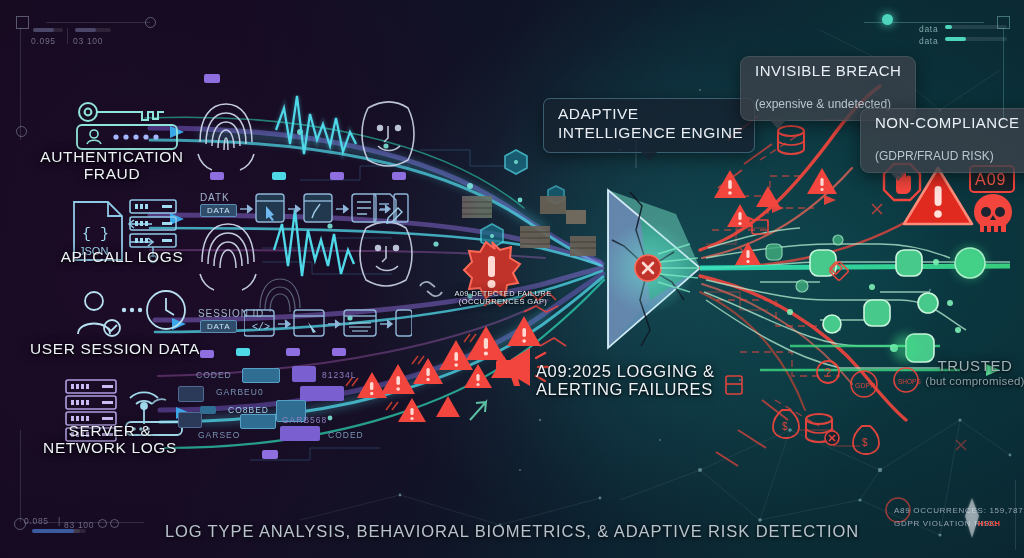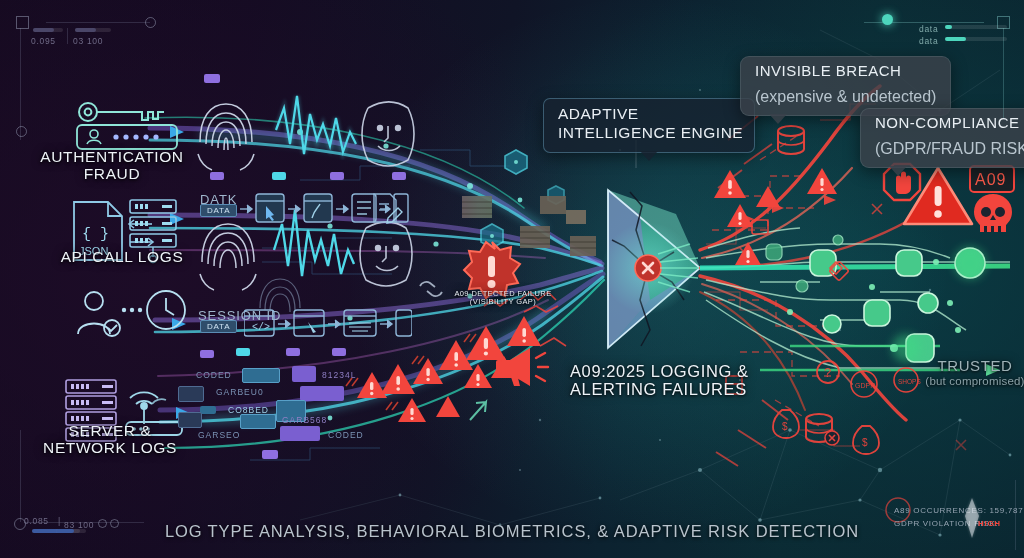--- a/index.html
+++ b/index.html
@@ -23,21 +23,21 @@
   .centerLbl{font-size:16.5px;font-weight:400;width:260px;text-align:left;}
   .failLbl{font-size:7.5px;color:#e8eef4;width:130px;letter-spacing:.4px;}
   .trustLbl{font-size:15px;color:#9fb3b8;width:150px;}
   .trustLbl small{display:block;font-size:11.5px;color:#8aa0a6;letter-spacing:.2px;}
 
   
   .bubble{position:absolute;border-radius:9px;background:rgba(58,66,74,.82);
     border:1px solid rgba(150,170,180,.18);padding:5px 14px 9px;text-align:left;
     box-shadow:0 4px 16px rgba(0,0,0,.45);}
   .bubble .t1{color:#e9eff4;font-size:15px;letter-spacing:.5px;white-space:nowrap;}
-  .bubble .t2{color:#b9c6cf;font-size:16px;margin-top:9px;white-space:nowrap;}
+  .bubble .t2{color:#b9c6cf;font-size:12px;margin-top:18px;white-space:nowrap;}
   .bubble:after{content:"";position:absolute;left:28px;bottom:-9px;width:0;height:0;
     border-left:9px solid transparent;border-right:9px solid transparent;
     border-top:10px solid rgba(58,66,74,.82);}
   .bubble.engine{background:rgba(22,34,48,.80);border:1px solid rgba(120,190,220,.38);border-radius:7px;}
   .bubble.engine:after{border-top-color:rgba(22,34,48,.80);left:50%;margin-left:-9px;}
   .bubble.engine .t1{font-size:15.5px;line-height:1.25;}
 
   
   #caption{position:absolute;left:0;right:0;bottom:14px;text-align:center;color:#b9c3cc;
     font-size:16.5px;letter-spacing:.9px;line-height:1.45;text-shadow:0 1px 4px #000;}
@@ -48,21 +48,21 @@
   .hudbar{height:4px;border-radius:2px;background:rgba(255,255,255,.10);}
   .hudbar > i{display:block;height:100%;border-radius:2px;background:#4dd6bd;}
   .hline{position:absolute;background:rgba(160,170,200,.20);}
   .hdot{position:absolute;border-radius:50%;border:1px solid rgba(170,180,205,.45);}
   .hsq{position:absolute;border:1px solid rgba(170,180,205,.45);}
 
   
   .srcIcon{position:absolute;}
   .chip{position:absolute;font-size:8px;letter-spacing:.8px;color:#cfe3f2;
         background:#2f4d6b;border:1px solid #5b8db5;border-radius:2px;padding:1px 6px;}
-  .tag{position:absolute;font-size:13px;letter-spacing:.9px;color:#9fb6cc;}
+  .tag{position:absolute;font-size:10px;letter-spacing:.9px;color:#9fb6cc;}
   .garb{position:absolute;font-size:8.5px;letter-spacing:1px;color:#7b93b5;}
   .garb.v{color:#8f7fc4;}
   .swatch{position:absolute;border-radius:2px;}
 </style>
 </head>
 <body>
 
 <div id="stage">
 
   <svg class="lyr noclick" width="1024" height="558">
@@ -409,20 +409,23 @@
     <g fill="#b6dff0">
         <circle cx="52" cy="22" r="2.2"></circle>
         <circle cx="60" cy="22" r="2.2"></circle>
         <circle cx="68" cy="22" r="2.2"></circle>
       </g>
     <g fill="none" stroke="#b6dff0" stroke-width="1.8">
       <circle cx="94" cy="22" r="19"></circle>
         <path d="M94 10 v12 l8 5"></path>
     </g>
   </svg>
+  <div class="lbl srcLbl" style="left:15px;top:340px">
+    <span style="white-space:pre-line">USER SESSION DATA</span>
+  </div>
 
   <svg class="srcIcon" style="left:64px;top:378px" width="116" height="64">
     <g fill="none" stroke="#b09fe0" stroke-width="1.6">
       <rect x="2" y="2" width="50" height="13" rx="2"></rect>
         <rect x="2" y="18" width="50" height="13" rx="2"></rect>
       <rect x="2" y="34" width="50" height="13" rx="2"></rect>
         <rect x="2" y="50" width="50" height="13" rx="2"></rect>
     </g>
     <g fill="#c9bcf5">
         <rect x="7" y="6" width="3" height="5"></rect>
@@ -809,24 +812,24 @@
     <div class="t1">INVISIBLE BREACH</div>
     <div class="t2">(expensive &amp; undetected)</div>
   </div>
 
   <div class="bubble" style="left:860px;top:108px">
     <div class="t1">NON-COMPLIANCE</div>
     <div class="t2">(GDPR/FRAUD RISK)</div>
   </div>
 
   <div class="lbl failLbl" style="left:438px;top:290px">
-    <span>A09 DETECTED FAILURE</span><br><span>(VISIBILITY GAP)</span>
-  </div>
-
-  <div class="lbl centerLbl" style="left:570px;top:362px">
+    <span>A09 DETECTED FAILURE</span><br><span>(OCCURRENCES GAP)</span>
+  </div>
+
+  <div class="lbl centerLbl" style="left:536px;top:362px">
     <span>A09:2025 LOGGING &amp;</span><br><span>ALERTING FAILURES</span>
   </div>
 
   <div class="lbl trustLbl" style="left:900px;top:358px">
     <span>TRUSTED</span>
     <small>(but compromised)</small>
   </div>
 
   <div class="hline" style="left:46px;top:22px;width:104px;height:1px"></div>
   <div class="hsq" style="left:16px;top:16px;width:11px;height:11px"></div>

